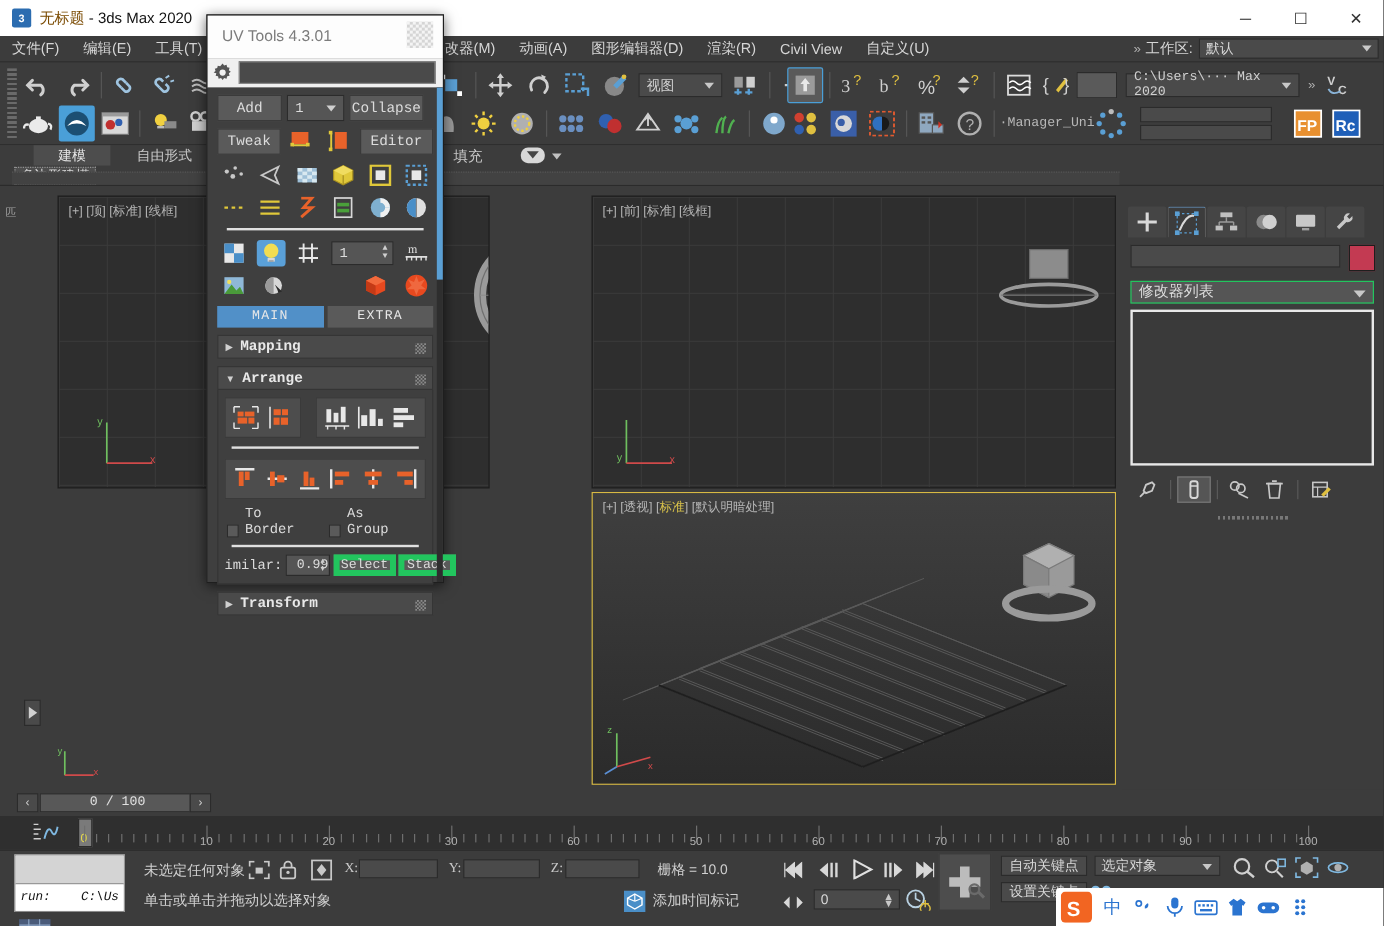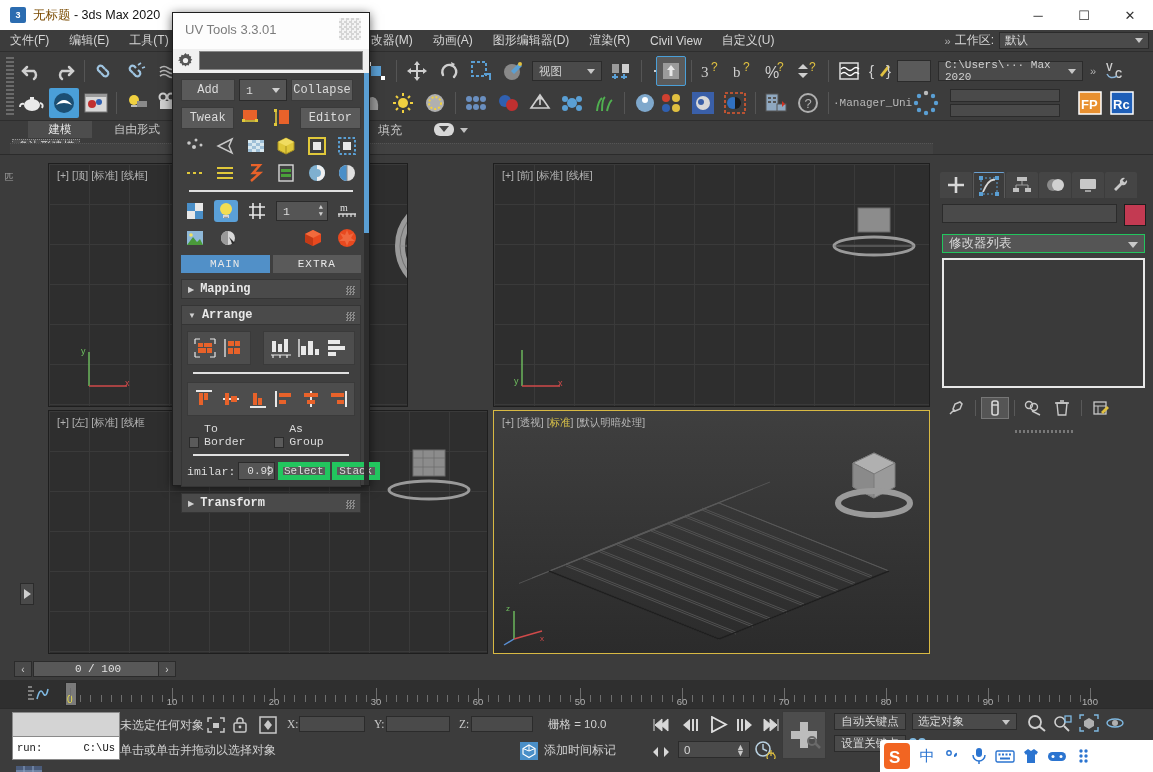--- a/index.html
+++ b/index.html
@@ -167,22 +167,22 @@
   .ruler { position: absolute; left: 0; top: 680px; width: 1153px; height: 28px; background: #2f2f2f; }
   .ruler-tick { position: absolute; bottom: 6px; width: 1px; background: #6e6e6e; }
   .ruler-lbl { position: absolute; bottom: 1px; font-size: 9.5px; color: #b0b0b0;
     font-family: "Liberation Sans", sans-serif; transform: translateX(-50%); }
   .ts-handle { position: absolute; left: 65px; top: 2px; width: 12px; height: 24px;
     background: #7a7a7a; border: 1px solid #2b2b2b; }
   .ts-handle-lbl { position: absolute; left: 67px; top: 14px; font-size: 10px; color: #e8dc4a; }
 
   .statusbar { position: absolute; left: 0; top: 708px; width: 1153px; height: 58px; background: #3c3c3c;
     border-top: 1px solid #2b2b2b; }
-  .sb-listener { position: absolute; left: 12px; top: 3px; width: 108px; height: 48px; background: #f0f0f0;
-    border: 1px solid #8a8a8a; }
+  .sb-listener { position: absolute; left: 12px; top: 3px; width: 92px; height: 48px; background: #f0f0f0;
+    border: 1px solid #8a8a8a; font-style: italic; }
   .sb-listener .row1 { height: 24px; background: #d4d4d4; border-bottom: 1px solid #8a8a8a; }
   .sb-listener .row2 { height: 22px; background: #ffffff; font-size: 10.5px; color: #111;
     font-family: "Liberation Mono", monospace; display: flex; align-items: center; justify-content: space-between;
     padding: 0 4px; }
   .sb-text { font-size: 12px; color: #d0d0d0; position: absolute; }
   .sb-field { position: absolute; height: 16px; background: #4a4a4a; border: 1px solid #2b2b2b; }
   .sb-lbl { position: absolute; font-size: 11.5px; color: #c8c8c8; font-family: "Liberation Serif", serif; }
   .pb-btn { position: absolute; width: 22px; height: 20px; display:flex; align-items:center; justify-content:center;
     color: #d8d8d8; font-size: 11px; }
   .key-btn { position: absolute; height: 17px; background: #4a4a4a; border: 1px solid #2b2b2b;
@@ -707,31 +707,20 @@
       <path d="M10 42 H90" stroke="#7a7a7a" stroke-width="1"></path>
     </svg>
     <svg style="position:absolute;left:18px;top:178px" width="60" height="52" viewBox="0 0 60 52">
       <path d="M10 44 V8" stroke="#6fbf5f" stroke-width="1.4"></path>
       <path d="M10 44 H48" stroke="#d04a4a" stroke-width="1.4"></path>
       <text x="2" y="42" font-size="9" fill="#6fbf5f" font-family="Liberation Sans, sans-serif">y</text>
       <text x="46" y="44" font-size="9" fill="#d04a4a" font-family="Liberation Sans, sans-serif">x</text>
     </svg>
   </div>
 
-  <div class="vp" style="left:48px;top:410px;width:440px;height:244px">
-    <div class="vp-grid"></div>
-    <div class="vp-label">[+] [左] [标准] [线框</div>
-    <svg style="position:absolute;left:330px;top:35px" width="100" height="70" viewBox="0 0 100 70">
-      <rect x="34" y="4" width="32" height="26" fill="#8c8c8c" stroke="#6a6a6a"></rect>
-      <g stroke="#6a6a6a" stroke-width="0.7">
-          <path d="M34 12 H66 M34 21 H66 M44 4 V30 M55 4 V30"></path>
-        </g>
-      <ellipse cx="50" cy="44" rx="40" ry="9" fill="none" stroke="#9a9a9a" stroke-width="3"></ellipse>
-    </svg>
-  </div>
 
   <div class="vp active" style="left:493px;top:410px;width:437px;height:244px;background:#3a3a3a">
     <div style="position:absolute;inset:0;background:linear-gradient(#3f3f3f,#2b2b2b)"></div>
     <div class="vp-label">
       <span>[+] [透视] [</span><span class="hl">标准</span><span>] [默认明暗处理]</span>
     </div>
     <svg style="position:absolute;left:25px;top:40px" width="400" height="200" viewBox="0 0 400 200">
       <g stroke="#5a5a5a" stroke-width="0.8" fill="none">
         <path d="M30 120 L200 52 L370 120 L200 188 Z"></path>
         <path d="M47 113 L217 45 M64 106 L234 38 M81 99 L251 31"></path>
@@ -1174,21 +1163,21 @@
             <circle cx="9" cy="4" r="1.7"></circle>
             <circle cx="9" cy="9" r="1.7"></circle>
             <circle cx="9" cy="14" r="1.7"></circle>
           </g>
         </svg>
     </div>
   </div>
 
   <div class="uvpanel">
     <div class="uv-title">
-      <div class="t">UV Tools 3.3.01</div>
+      <div class="t">UV Tools 4.3.01</div>
       <div class="dots"></div>
     </div>
     <div class="uv-searchrow">
       <div class="uv-gear">
         <svg width="17" height="17" viewBox="0 0 17 17">
             <path d="M8.5 1 l1.3 1.6 l2-.6 l.5 2 l2 .5 l-.6 2 l1.6 1.3 l-1.6 1.3 l.6 2 l-2 .5 l-.5 2 l-2-.6 l-1.3 1.6 l-1.3-1.6 l-2 .6 l-.5-2 l-2-.5 l.6-2 L1 8.5 l1.6-1.3 l-.6-2 l2-.5 l.5-2 l2 .6 z" fill="#555"></path>
             <circle cx="8.5" cy="8.5" r="2.6" fill="#f0f0f0"></circle>
           </svg>
       </div>
       <div class="uv-searchbox" placeholder=""></div>

